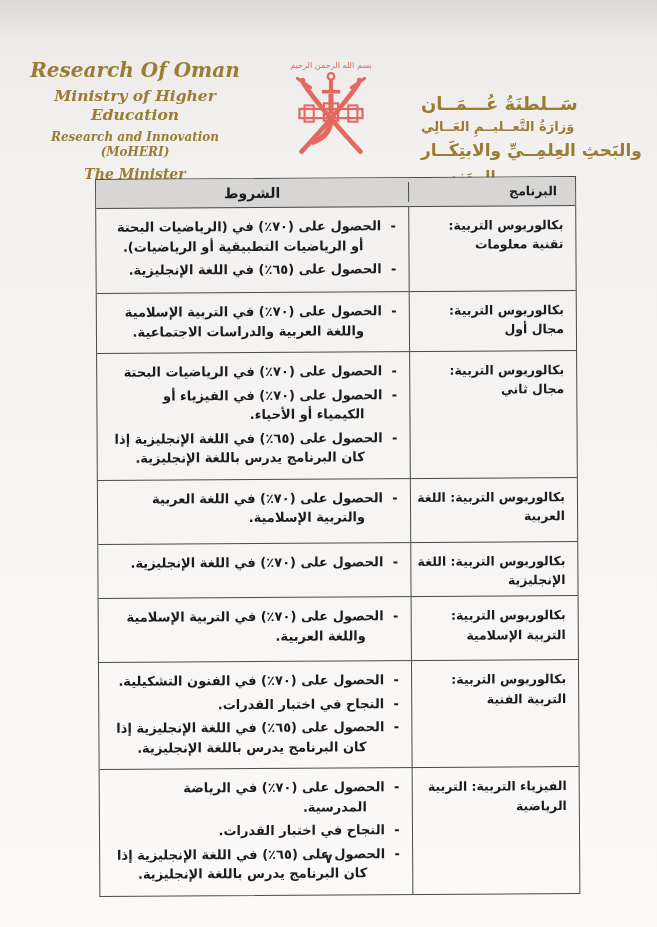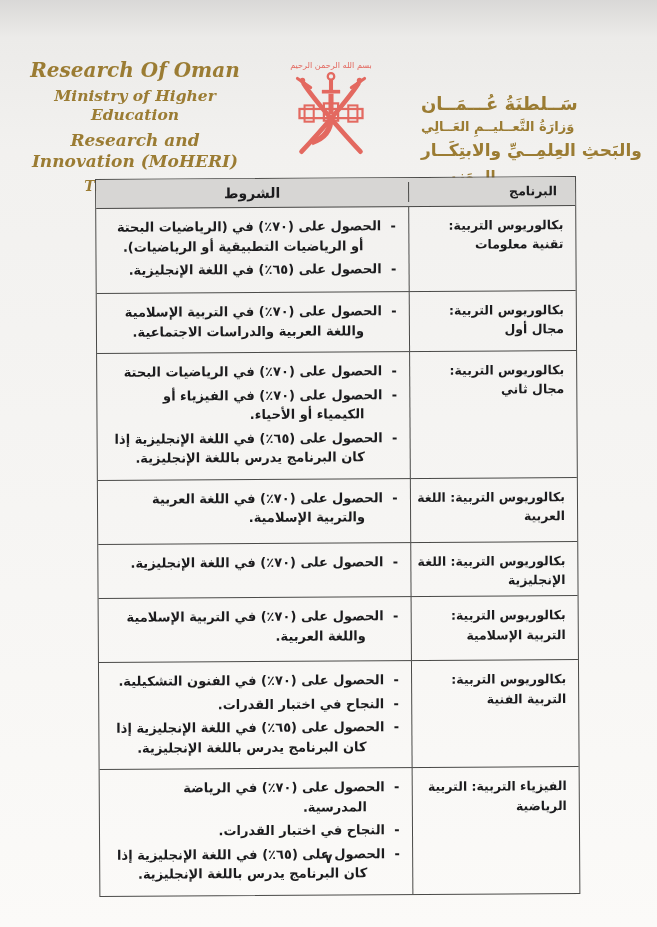--- a/index.html
+++ b/index.html
@@ -21,21 +21,21 @@
   .page{position:absolute;inset:0;}
 
   
   .lh-en{
     position:absolute;left:30px;top:58px;width:210px;
     text-align:center;color:var(--gold);
     font-family:"DejaVu Serif",serif;font-style:italic;font-weight:bold;
   }
   .lh-en .l1{font-size:20px;line-height:1.2;margin-bottom:5px;}
   .lh-en .l2{font-size:15.5px;line-height:1.2;margin-bottom:6px;font-style:italic;}
-  .lh-en .l3{font-size:17px;line-height:1.2;margin-bottom:7px;}
+  .lh-en .l3{font-size:12px;line-height:1.2;margin-bottom:7px;}
   .lh-en .l4{font-size:14px;line-height:1.2;}
 
   .lh-ar{
     position:absolute;right:14px;top:54px;width:222px;
     direction:rtl;text-align:left;color:var(--gold);
     font-weight:bold;
     margin-top:37px;
   }
   .lh-ar .a1{font-size:18px;line-height:1.45;}
   .lh-ar .a2{font-size:13px;line-height:1.55;}

